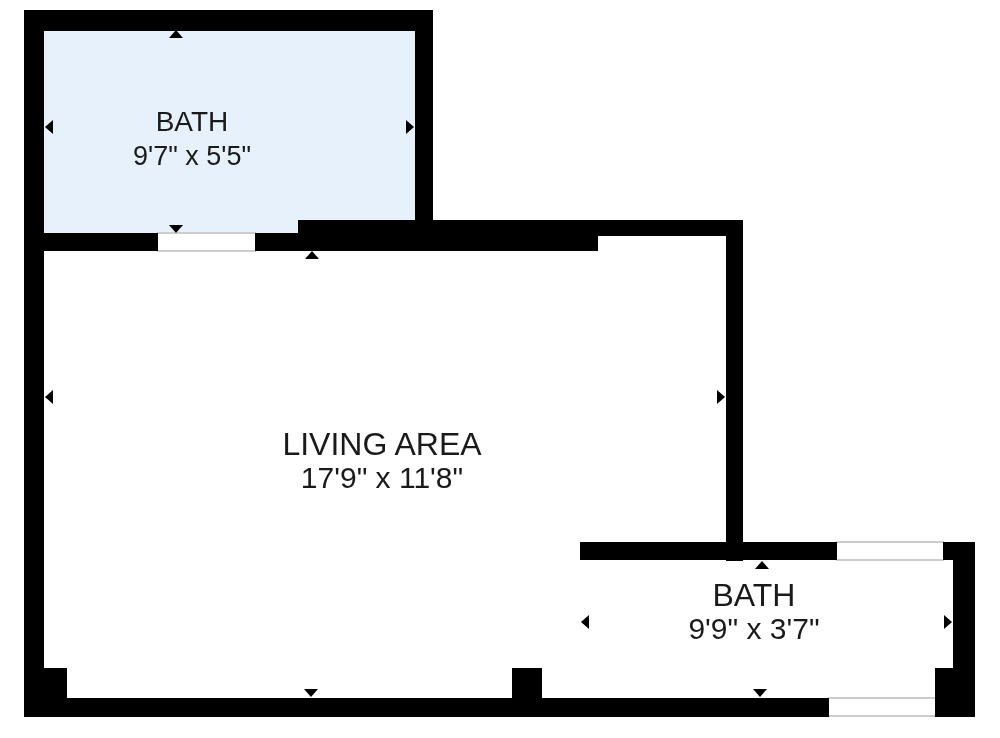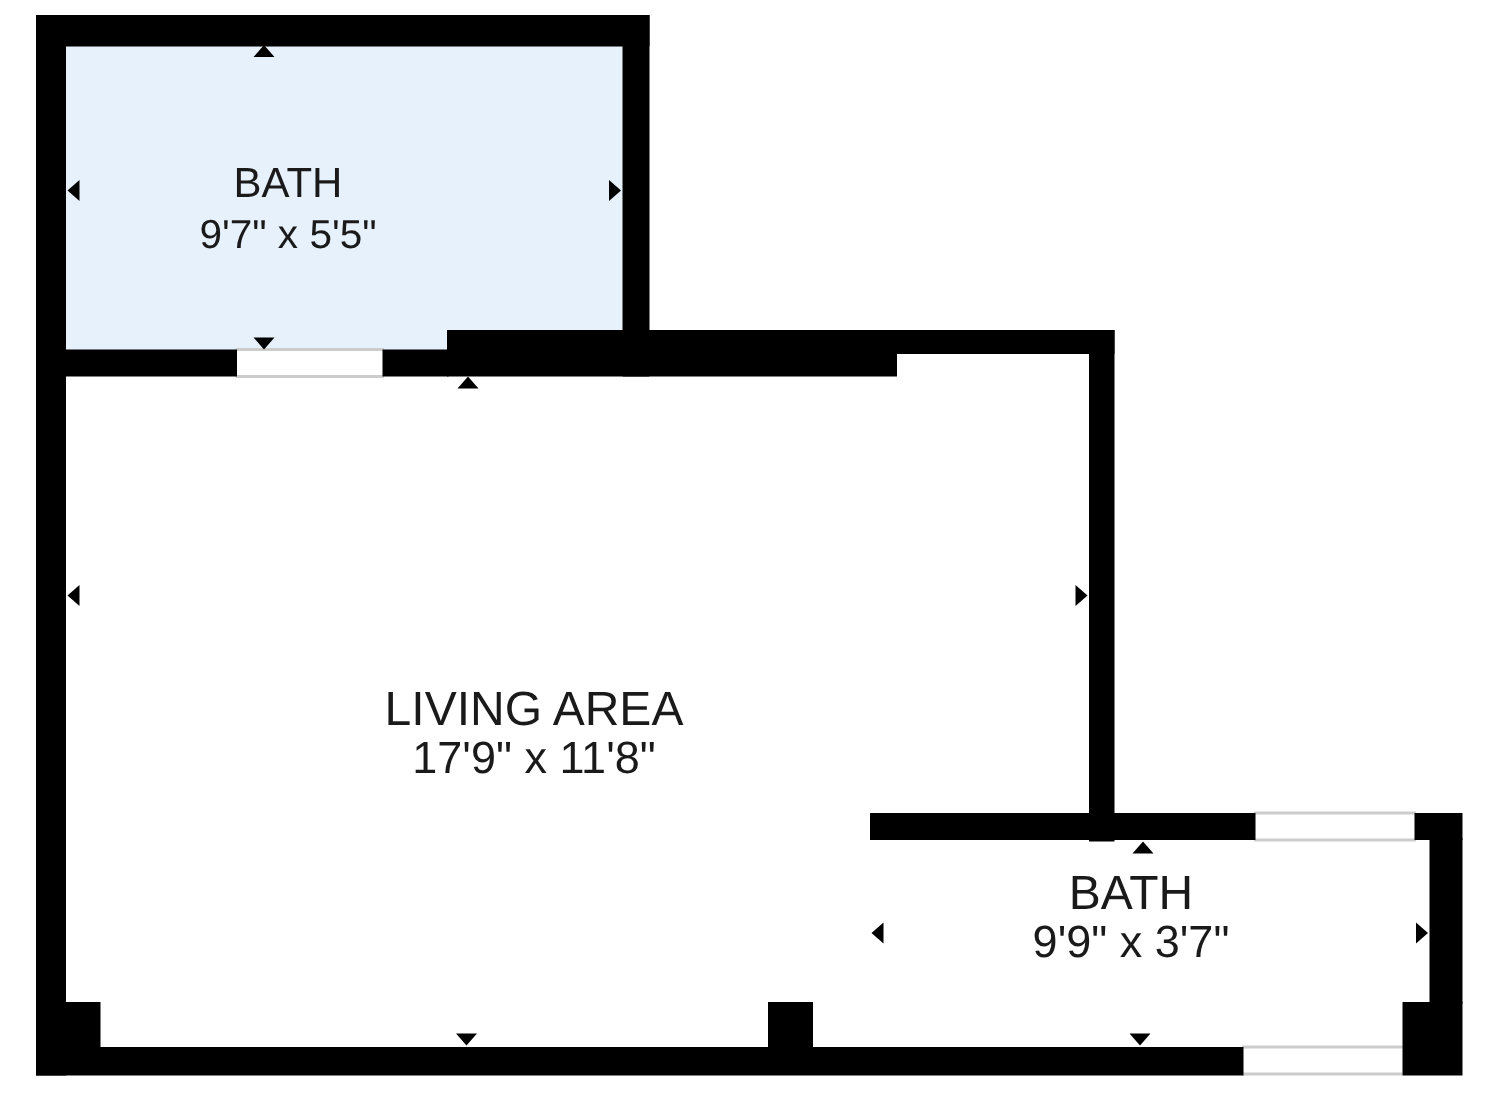--- a/index.html
+++ b/index.html
@@ -81,21 +81,21 @@
   <div class="arr up" style="left:755px; top:561px;"></div>
   <div class="arr down" style="left:753px; top:689px;"></div>
   <div class="arr left" style="left:581px; top:615px;"></div>
   <div class="arr right" style="left:944px; top:615px;"></div>
 
   <div class="room-label size-m" style="left:192px; top:105px;">
     <div class="room-name">BATH</div>
     <div class="room-dims">9'7" x 5'5"</div>
   </div>
 
-  <div class="room-label size-l" style="left:356px; top:427px;margin-top:28px;">
+  <div class="room-label size-l" style="left:382px; top:427px;">
     <div class="room-name">LIVING AREA</div>
     <div class="room-dims">17'9" x 11'8"</div>
   </div>
 
   <div class="room-label size-l" style="left:754px; top:578px;">
     <div class="room-name">BATH</div>
     <div class="room-dims">9'9" x 3'7"</div>
   </div>
 
 </div>

